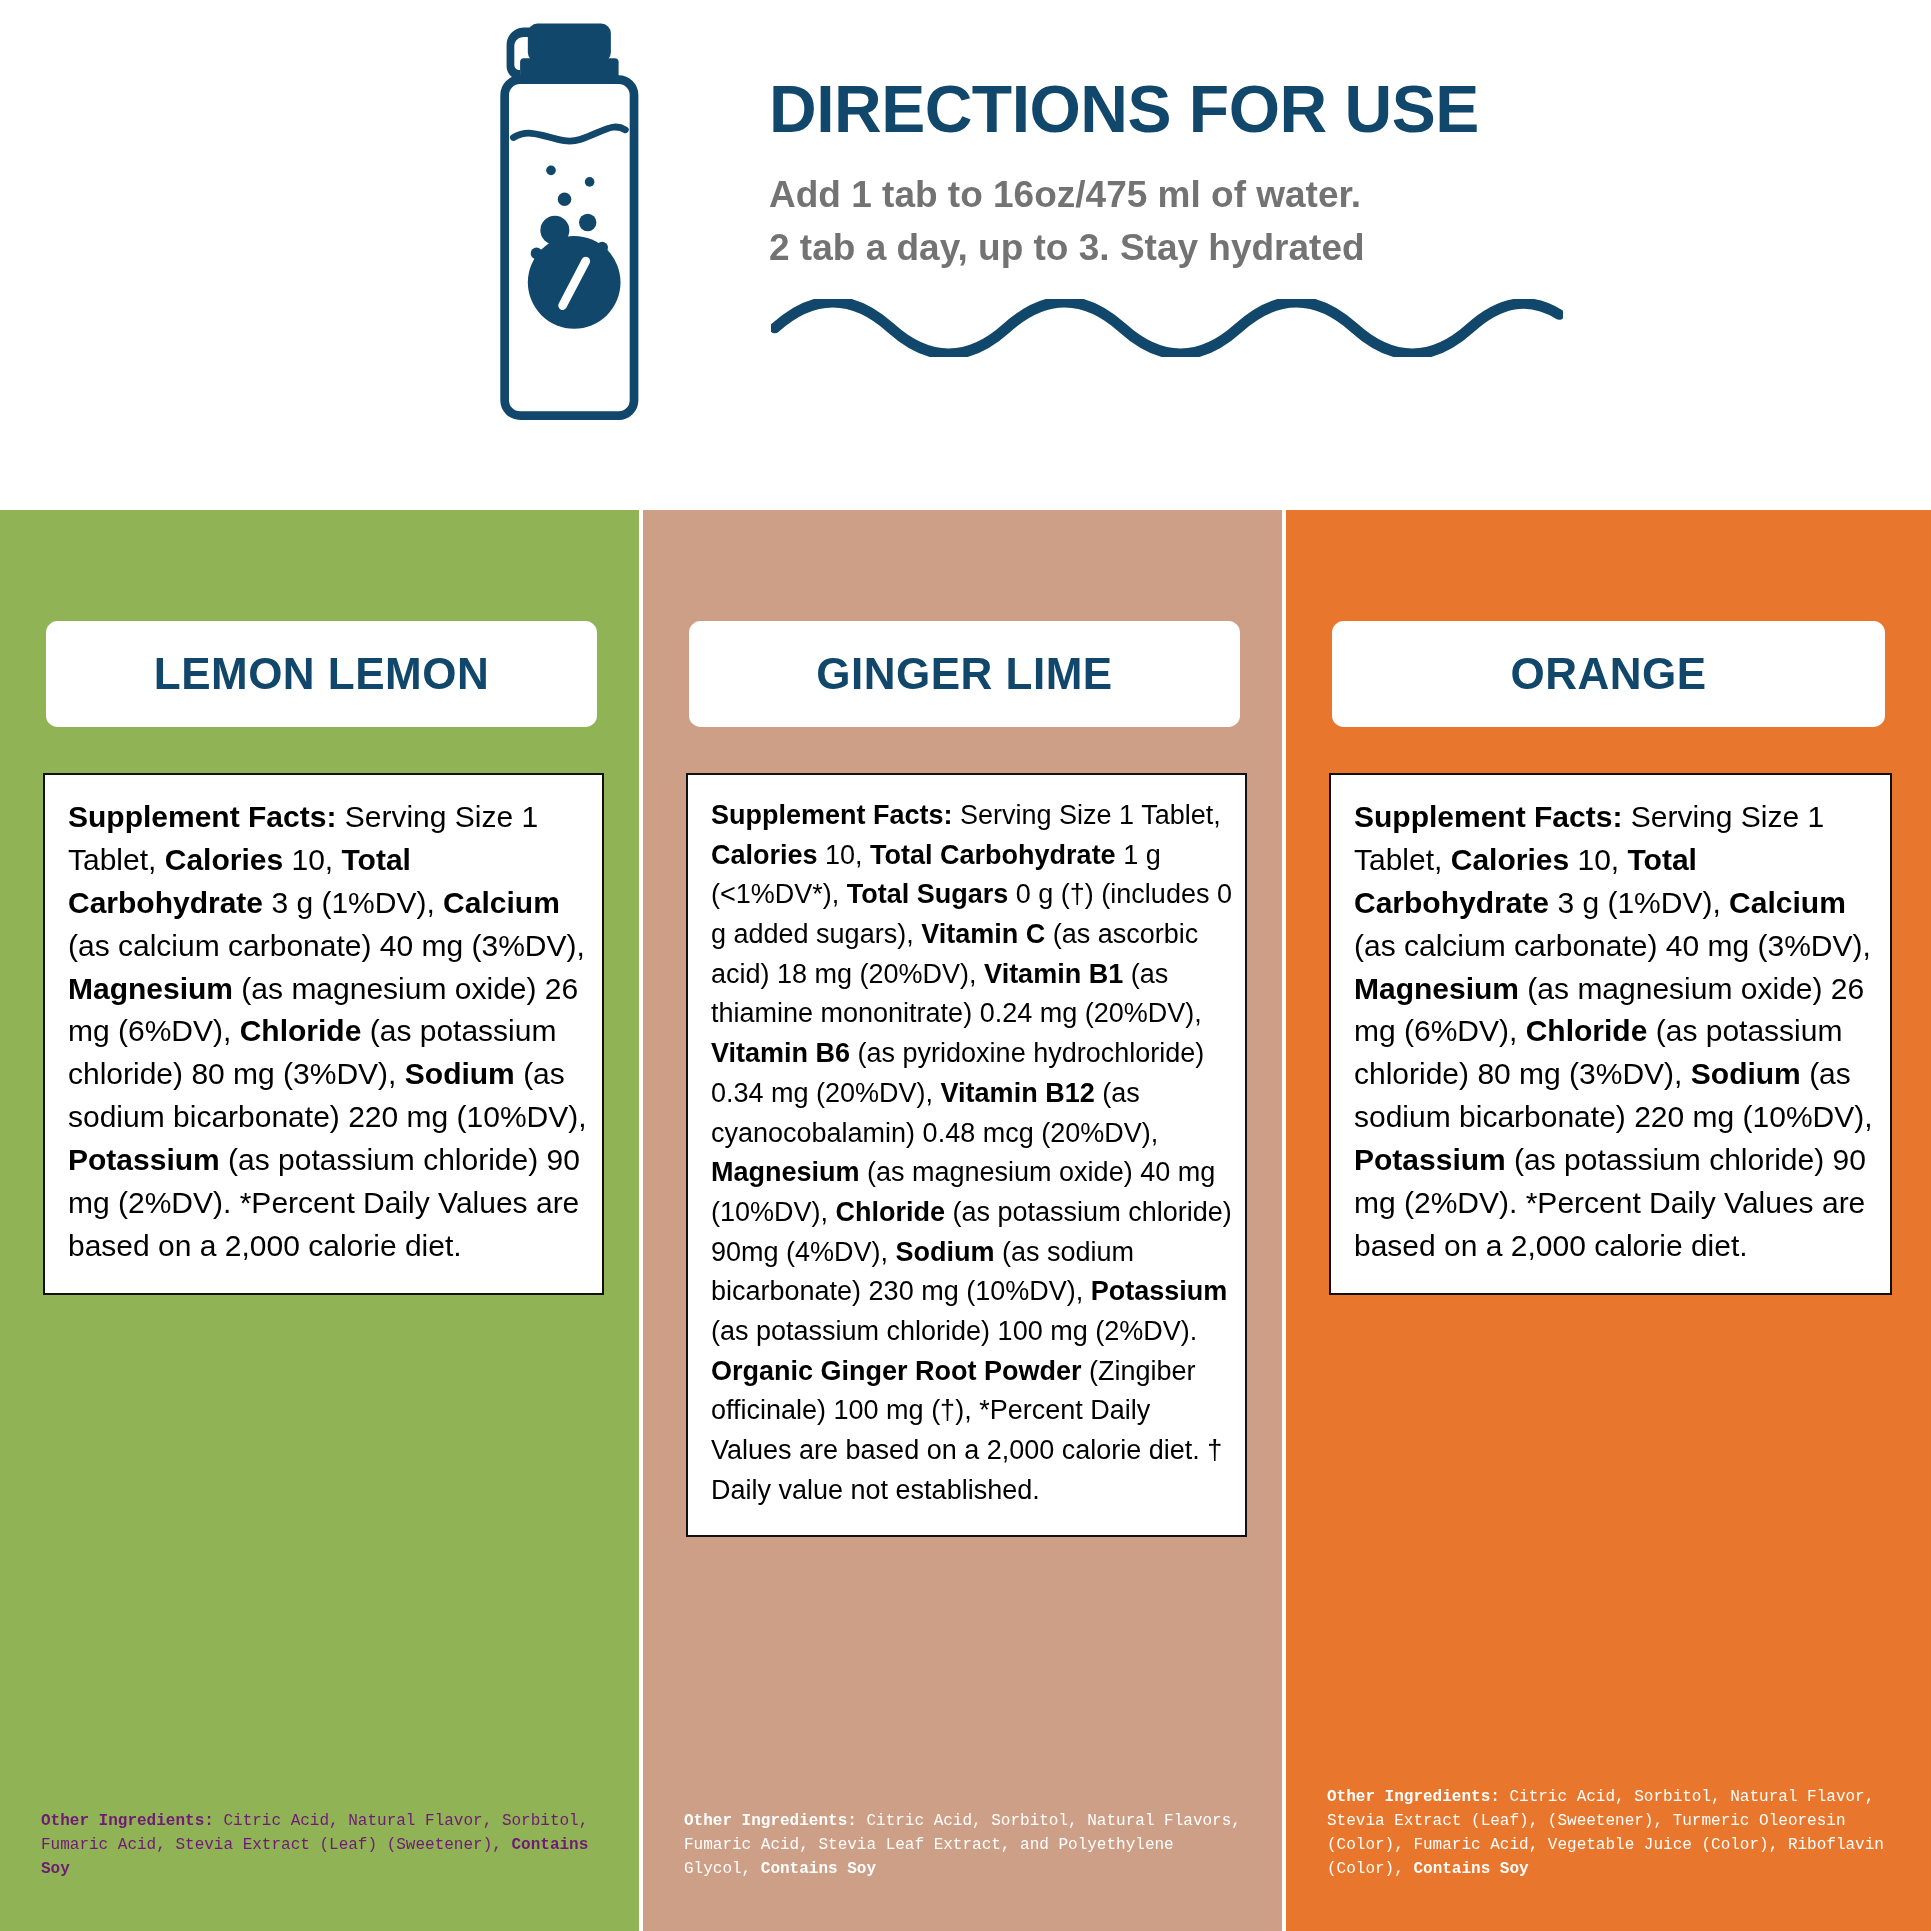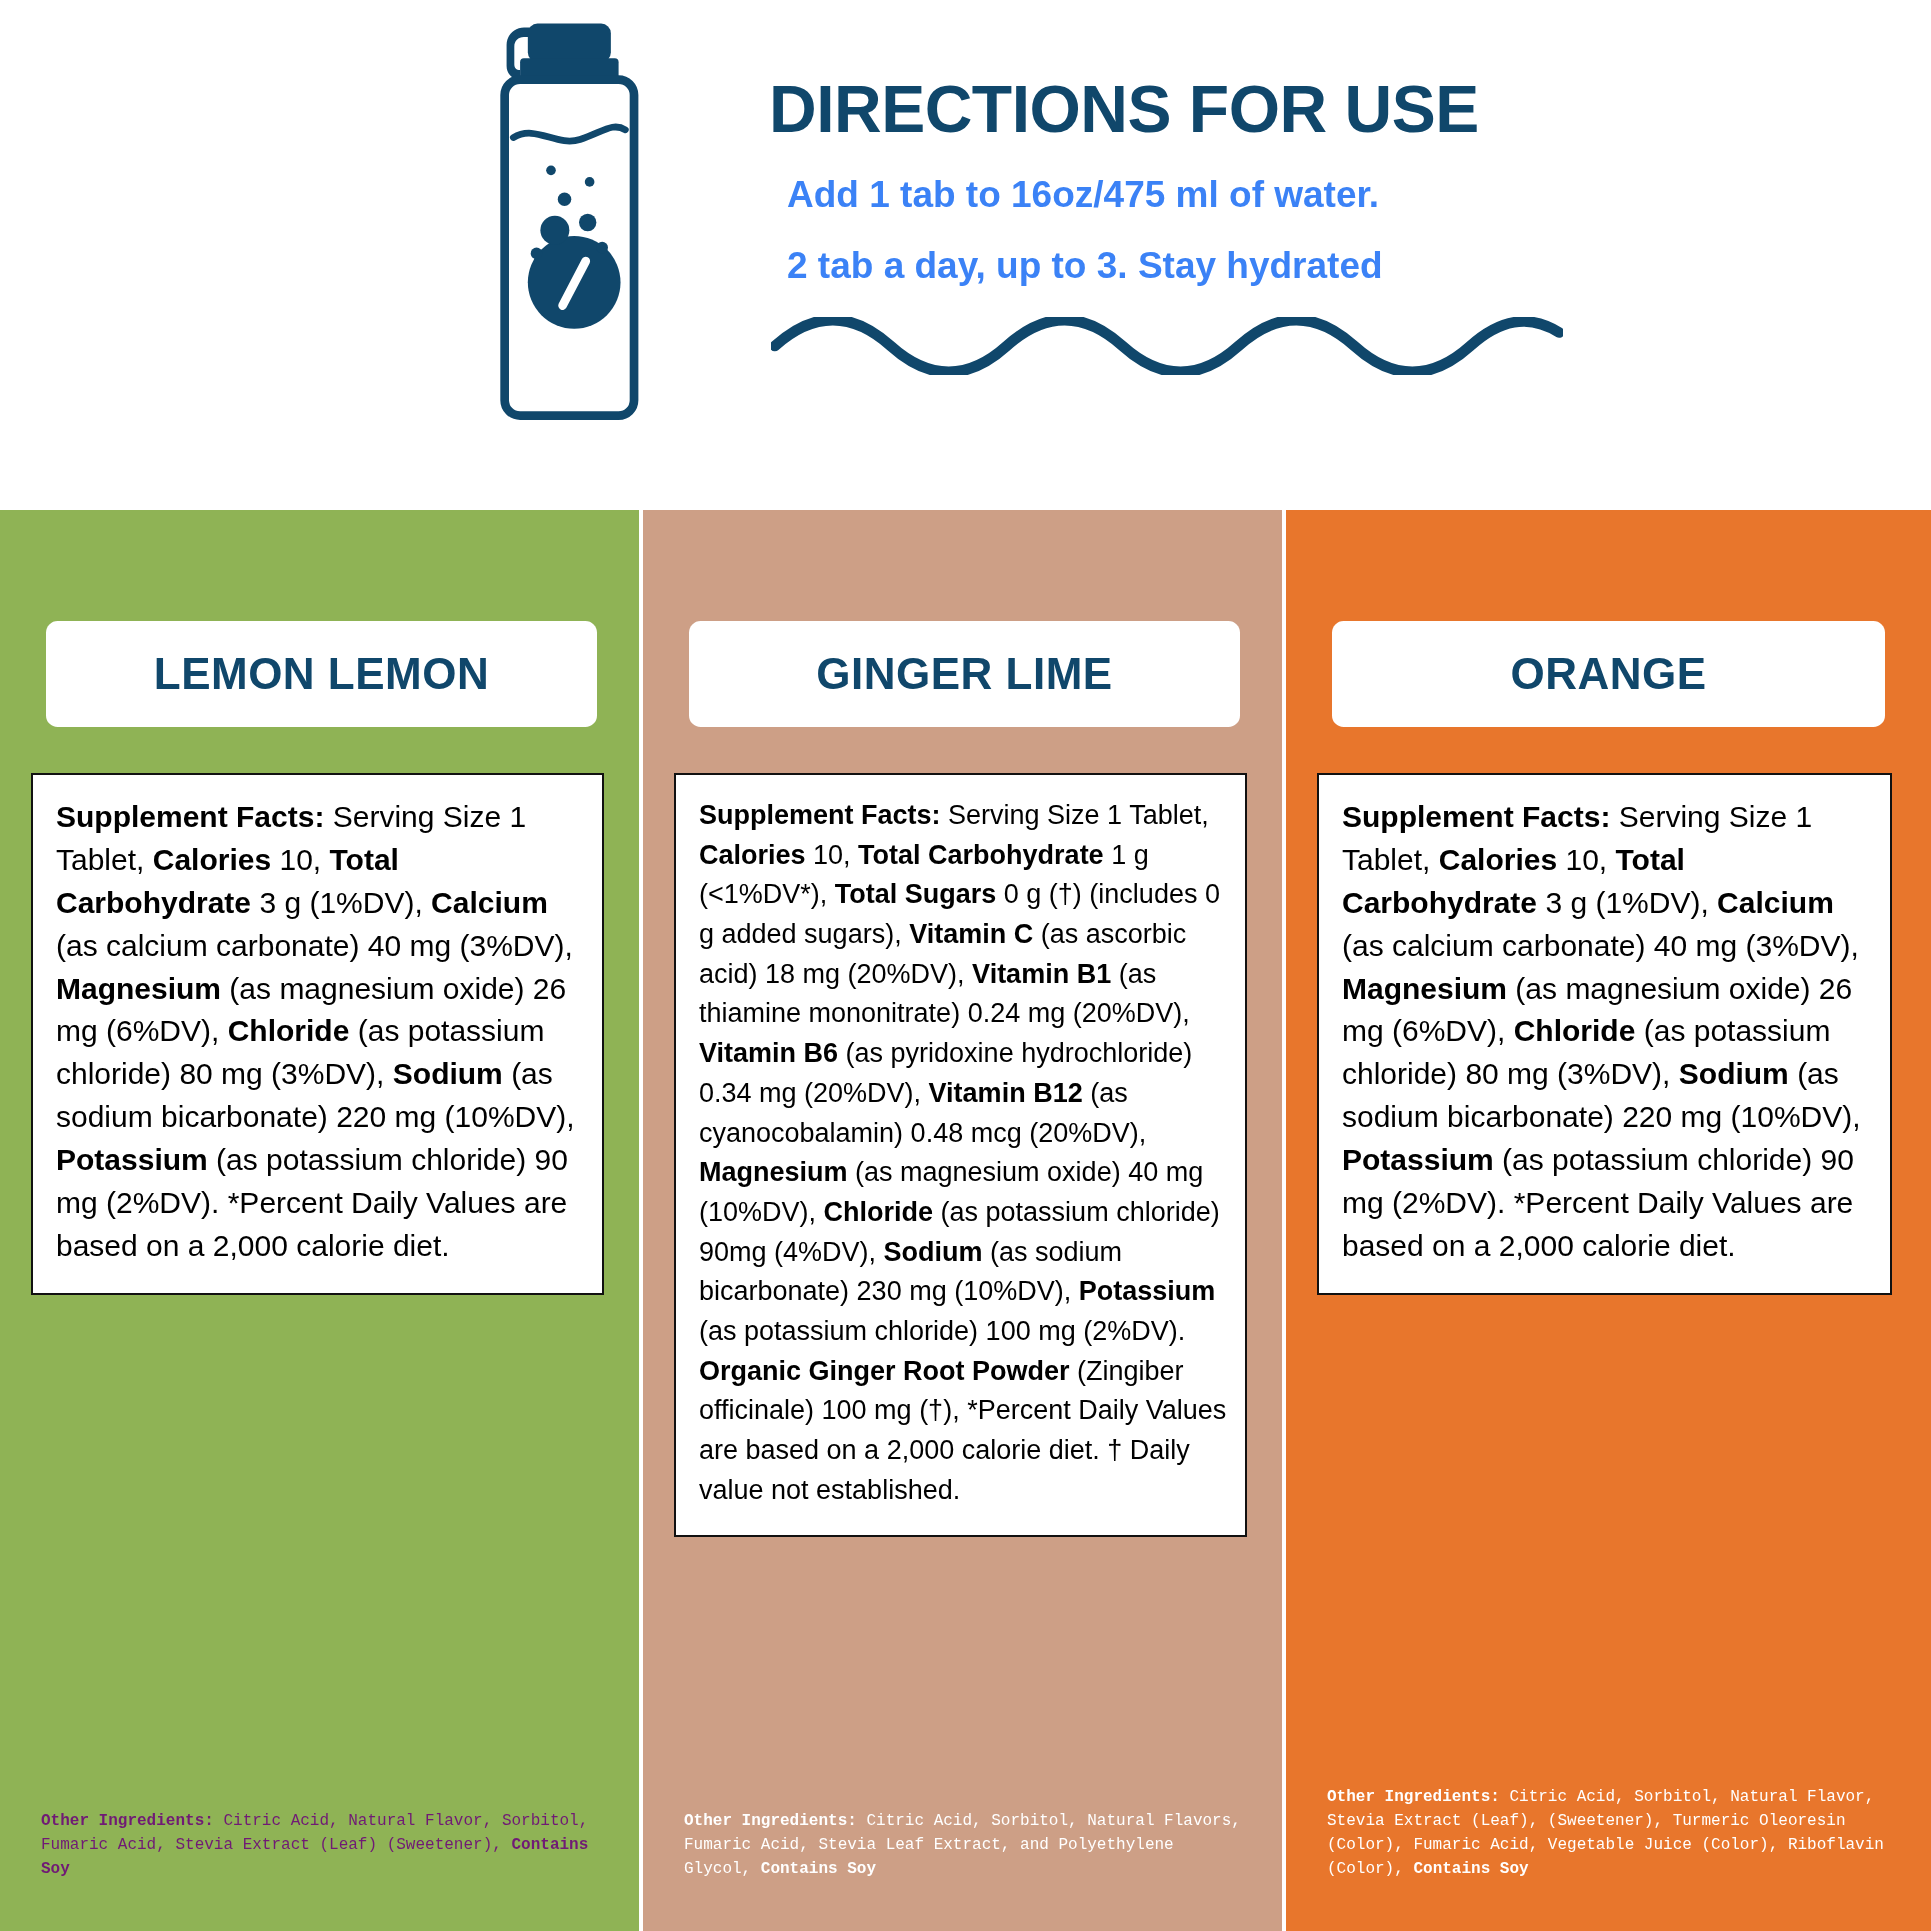--- a/index.html
+++ b/index.html
@@ -39,23 +39,23 @@
     font-weight: bold;
     color: #10476b;
     letter-spacing: -0.5px;
     line-height: 1.05;
     margin: 0 0 25px 0;
     font-family: "Liberation Sans", sans-serif;
   }
   .subtitle {
     font-size: 37px;
     font-weight: bold;
-    color: #3b82f6;
+    color: #737373;
     line-height: 1.42;
-    margin: 18px;
+    margin: 0;
     font-family: "Liberation Sans", sans-serif;
   }
   .wave-wrap {
     margin-top: 25px;
     margin-left: 1.9px;
   }
 
   
   .columns {
     position: absolute;
@@ -95,21 +95,21 @@
   .flavor-name {
     font-size: 44px;
     font-weight: bold;
     color: #10476b;
     letter-spacing: 0.5px;
     font-family: "Liberation Sans", sans-serif;
   }
 
   .facts-box {
     position: absolute;
-    left: 31px;
+    left: 43px;
     right: 39px;
     top: 263px;
     background: #ffffff;
     border: 2.9px solid #111111;
     padding: 21px 9px 25px 23px;
   }
   .facts-text {
     font-size: 30px;
     line-height: 1.43;
     color: #000000;

